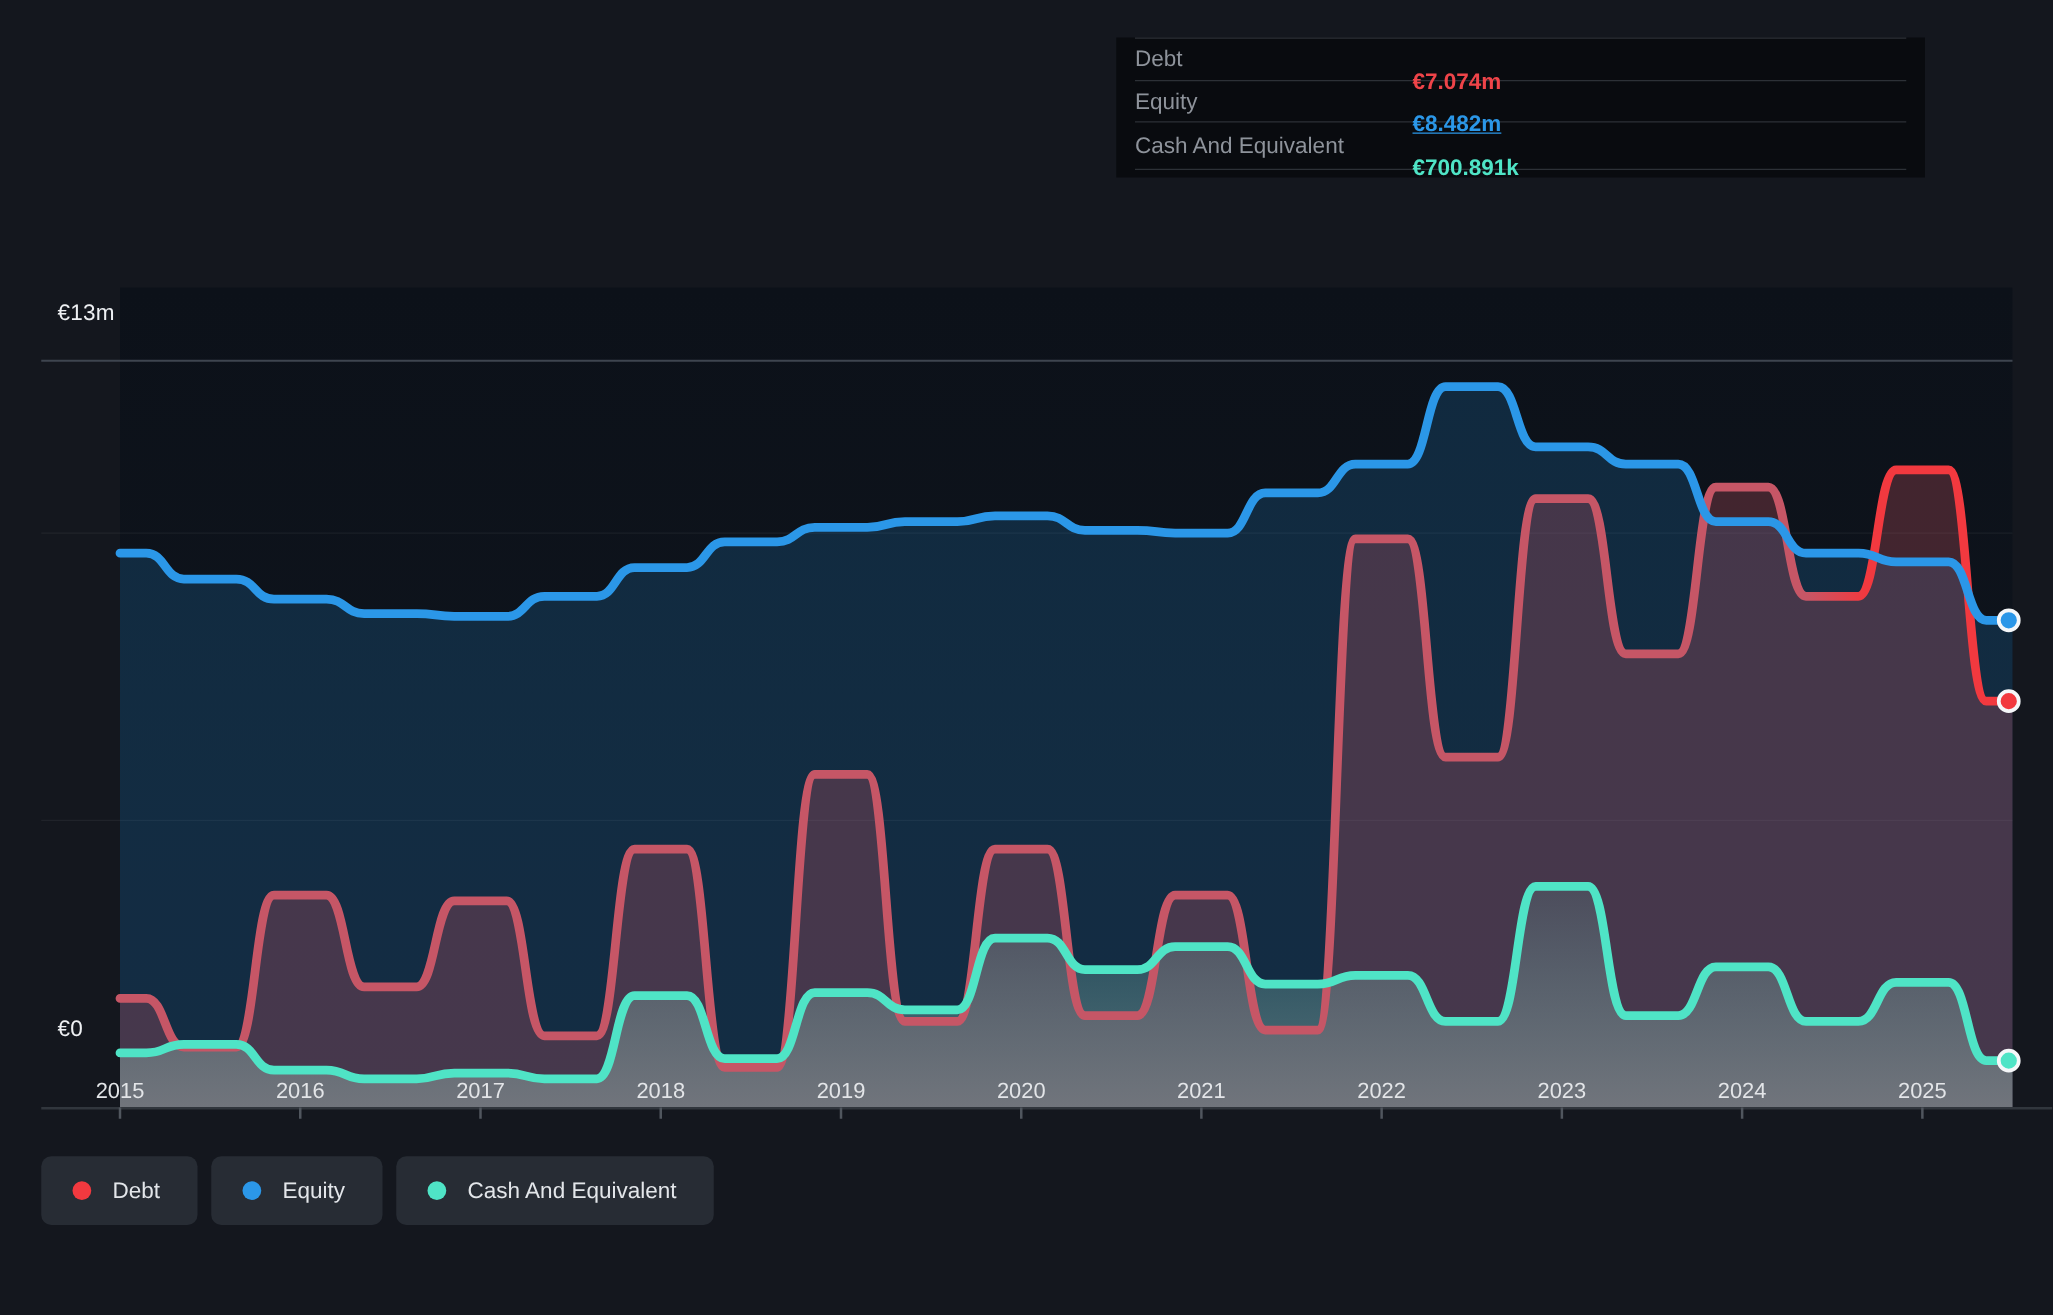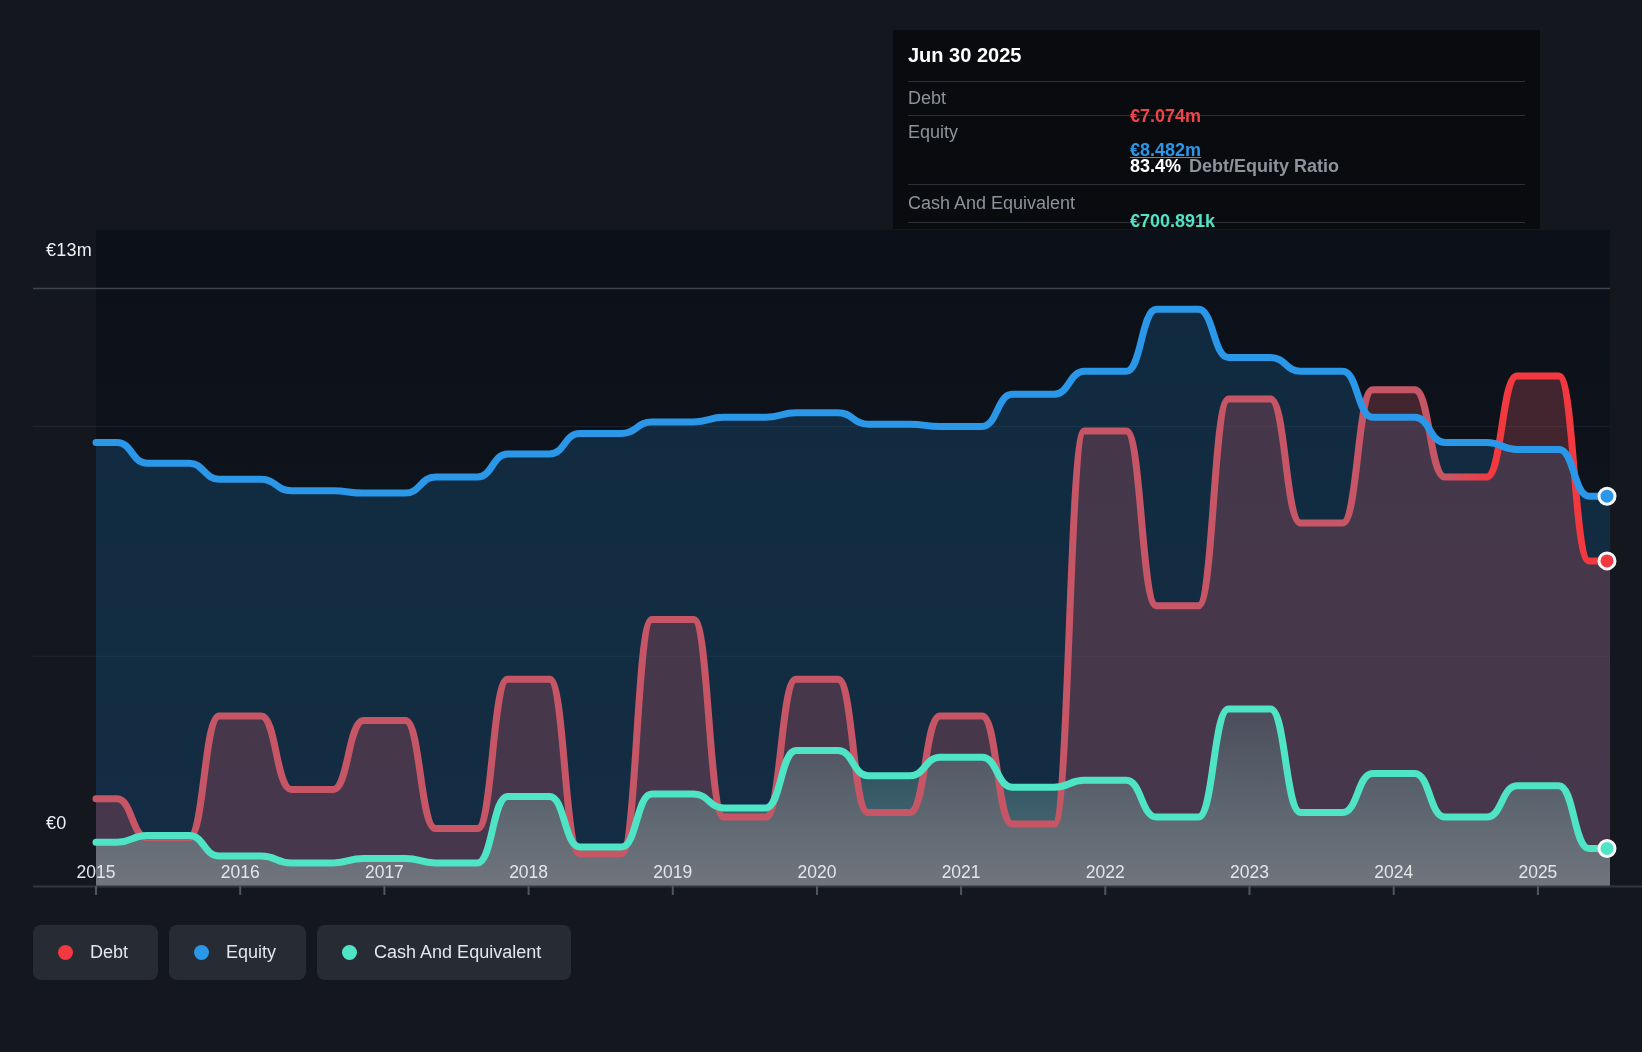--- a/index.html
+++ b/index.html
@@ -95,35 +95,29 @@
     <path d="M 96.0 842.3 L 117.0 842.3 C 132.0 842.3, 132.0 835.5, 147.1 835.5 L 189.1 835.5 C 204.1 835.5, 204.1 856.1, 219.2 856.1 L 261.2 856.1 C 276.2 856.1, 276.2 863.0, 291.3 863.0 L 333.3 863.0 C 348.3 863.0, 348.3 858.4, 363.4 858.4 L 405.4 858.4 C 420.4 858.4, 420.4 863.0, 435.5 863.0 L 477.5 863.0 C 492.5 863.0, 492.5 796.4, 507.6 796.4 L 549.6 796.4 C 564.6 796.4, 564.6 846.9, 579.7 846.9 L 621.7 846.9 C 636.7 846.9, 636.7 794.1, 651.8 794.1 L 693.8 794.1 C 708.8 794.1, 708.8 807.9, 723.9 807.9 L 765.9 807.9 C 780.9 807.9, 780.9 750.4, 796.0 750.4 L 838.0 750.4 C 853.0 750.4, 853.0 775.7, 868.0 775.7 L 910.0 775.7 C 925.1 775.7, 925.1 757.3, 940.1 757.3 L 982.1 757.3 C 997.2 757.3, 997.2 787.2, 1012.2 787.2 L 1054.2 787.2 C 1069.3 787.2, 1069.3 780.3, 1084.3 780.3 L 1126.3 780.3 C 1141.4 780.3, 1141.4 817.1, 1156.4 817.1 L 1198.4 817.1 C 1213.5 817.1, 1213.5 709.1, 1228.5 709.1 L 1270.5 709.1 C 1285.6 709.1, 1285.6 812.5, 1300.6 812.5 L 1342.6 812.5 C 1357.7 812.5, 1357.7 773.4, 1372.7 773.4 L 1414.7 773.4 C 1429.8 773.4, 1429.8 817.1, 1444.8 817.1 L 1486.8 817.1 C 1501.9 817.1, 1501.9 785.8, 1516.9 785.8 L 1558.9 785.8 C 1574.0 785.8, 1574.0 848.5, 1589.0 848.5 L 1610.0 848.5" fill="none" stroke="#4fe4c6" stroke-width="7" stroke-linejoin="round" stroke-linecap="round"></path>
     <circle cx="1607.0" cy="496.2" r="8" fill="#2b97e8" stroke="#f5f7f9" stroke-width="3"></circle>
     <circle cx="1607.0" cy="560.9" r="8" fill="#f2393f" stroke="#f5f7f9" stroke-width="3"></circle>
     <circle cx="1607.0" cy="848.5" r="8" fill="#4fe4c6" stroke="#f5f7f9" stroke-width="3"></circle>
   </svg>
 
 <div class="y-label top">€13m</div>
 <div class="y-label bottom">€0</div>
 
 <div class="tooltip">
-  <div class="tt-title">Jun 30 2025</div>
   <div class="tt-sep"></div>
   <div class="tt-row debt">
     <span class="tt-label">Debt</span>
     <span class="tt-value" id="tt-debt-val" style="color: rgb(239, 68, 73);">€7.074m</span>
   </div>
   <div class="tt-sep"></div>
   <div class="tt-row equity">
     <span class="tt-label">Equity</span>
     <span class="tt-value" id="tt-equity-val" style="color: rgb(43, 151, 232); text-decoration: underline;">€8.482m</span>
-  </div>
-  <div class="tt-row ratio">
-    <span class="tt-label"></span>
-    <span class="tt-ratio-val">83.4%</span>
-    <span class="tt-ratio-label">Debt/Equity Ratio</span>
   </div>
   <div class="tt-sep"></div>
   <div class="tt-row cash">
     <span class="tt-label">Cash And Equivalent</span>
     <span class="tt-value" id="tt-cash-val" style="color: rgb(79, 228, 198);">€700.891k</span>
   </div>
   <div class="tt-sep"></div>
 </div>
 
 <div class="legend">

